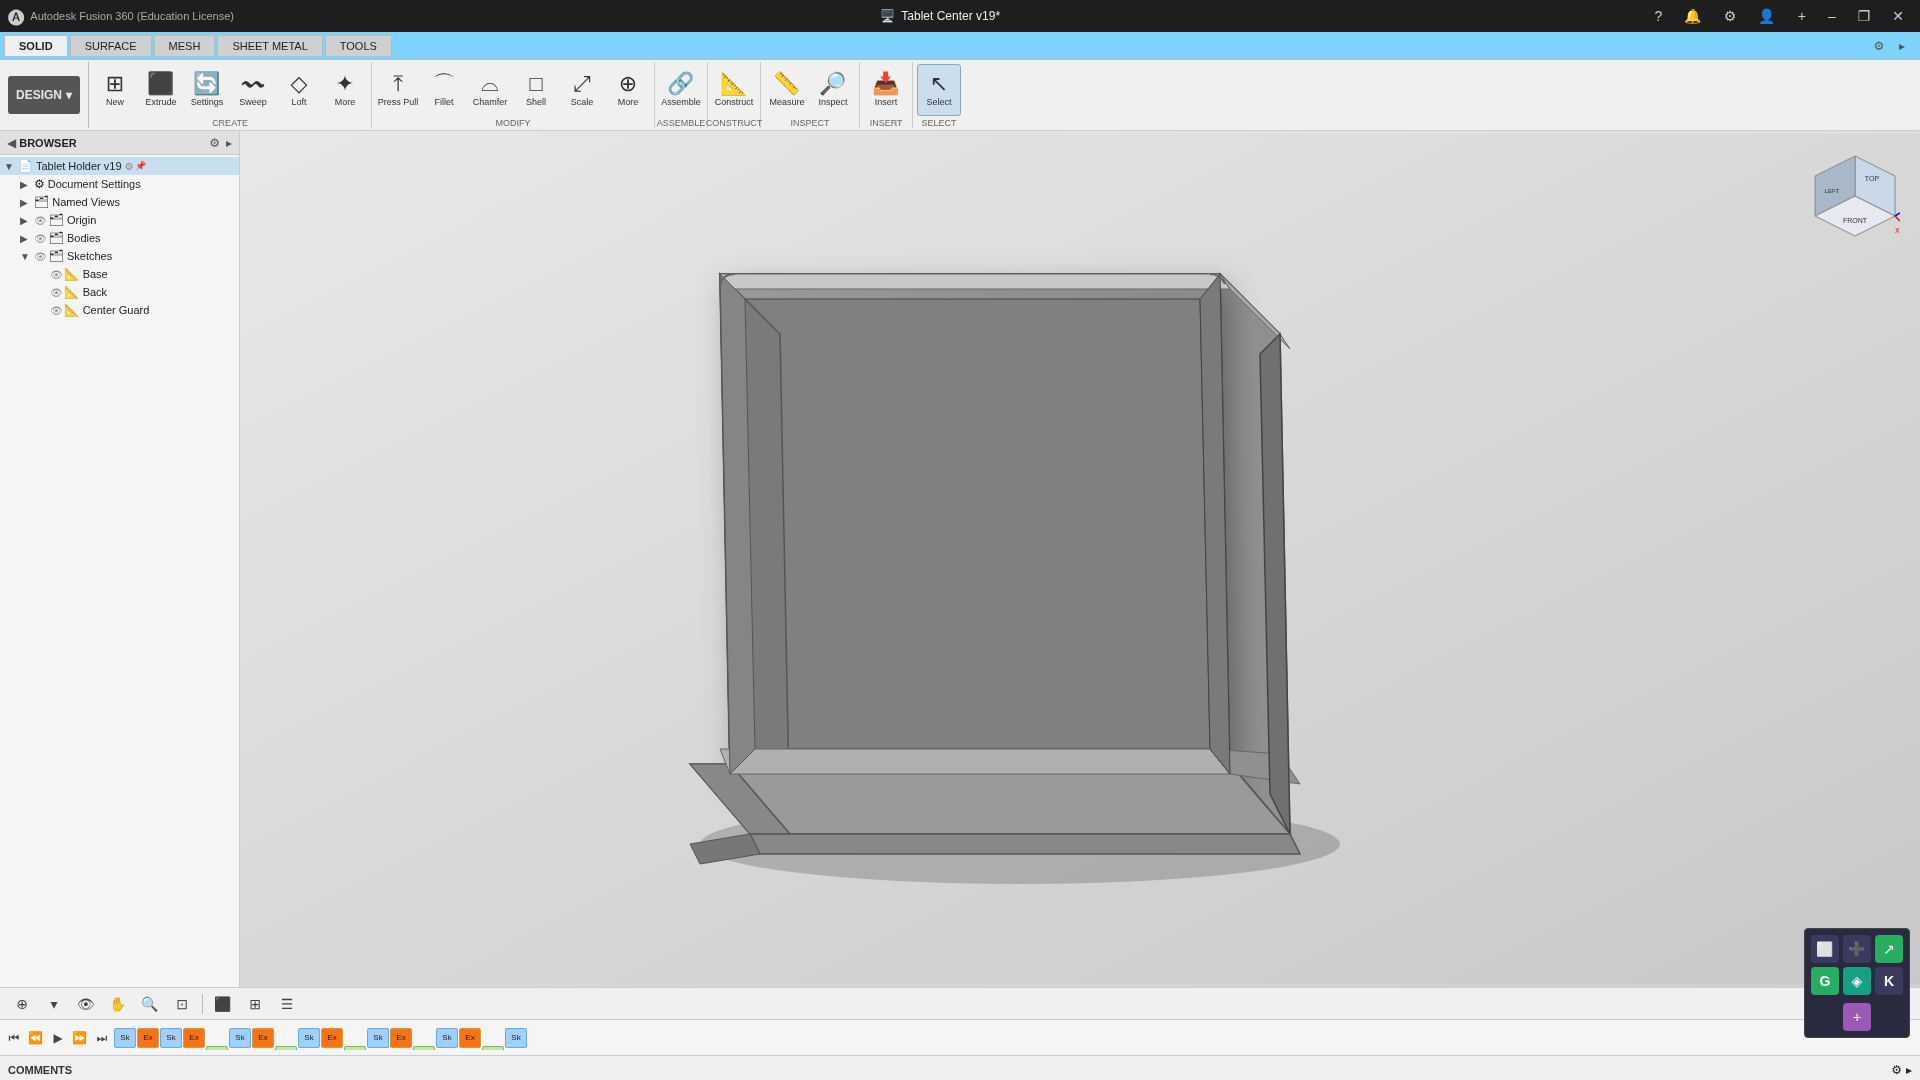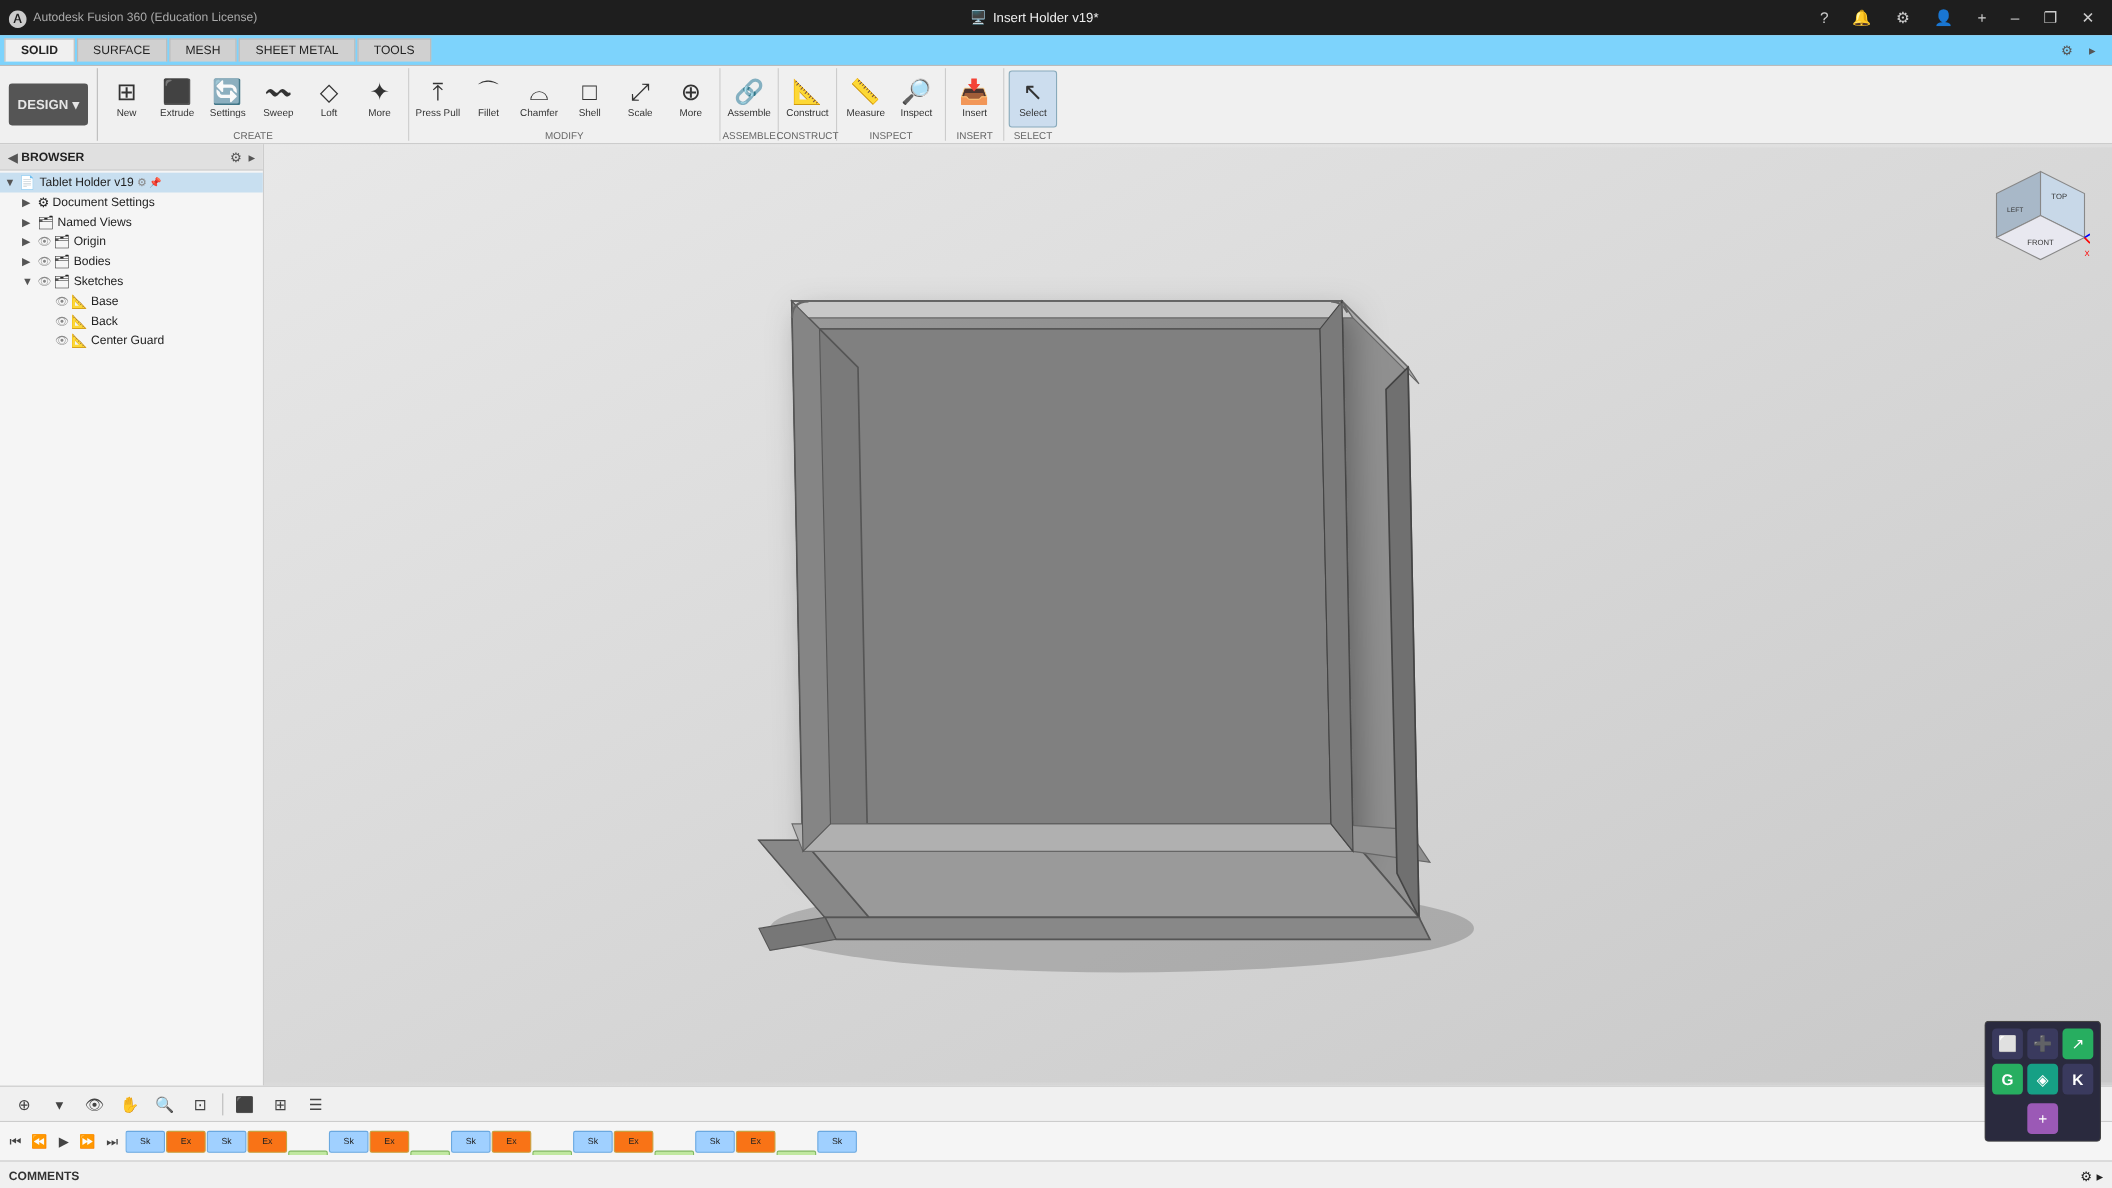--- a/index.html
+++ b/index.html
@@ -63,21 +63,21 @@
 
     
     #bottom-toolbar { height: 32px; background: #f0f0f0; border-top: 1px solid #ccc; display: flex; align-items: center; padding: 0 8px; gap: 4px; position: relative; }
     .bottom-tool-btn { display: flex; align-items: center; justify-content: center; width: 28px; height: 26px; cursor: pointer; border: 1px solid transparent; border-radius: 2px; color: #444; font-size: 14px; }
     .bottom-separator { width: 1px; height: 20px; background: #bbb; margin: 0 2px; }
 
     
     #timeline { height: 36px; background: #f5f5f5; border-top: 1px solid #ccc; display: flex; align-items: center; padding: 0 4px; gap: 2px; overflow: hidden; }
     .timeline-nav-btn { width: 20px; height: 20px; display: flex; align-items: center; justify-content: center; cursor: pointer; color: #444; font-size: 12px; }
     .timeline-track { flex: 1; display: flex; align-items: center; gap: 1px; height: 24px; overflow: hidden; }
-    .timeline-op { width: 36px; height: 20px; border: 1px solid #aaa; border-radius: 2px; background: #ddd; cursor: pointer; display: flex; align-items: center; justify-content: center; font-size: 8px; }
+    .timeline-op { width: 22px; height: 20px; border: 1px solid #aaa; border-radius: 2px; background: #ddd; cursor: pointer; display: flex; align-items: center; justify-content: center; font-size: 8px; }
     .timeline-op.sketch { background: #a0d0ff; border-color: #6aa8e0; }
     .timeline-op.extrude { background: #f97316; border-color: #c8a040; }
     .timeline-op.fillet { background: #c0e8a0; border-color: #80b860; margin-top: 36px; }
 
     
     #comments-bar { height: 28px; background: #f0f0f0; border-top: 1px solid #ccc; display: flex; align-items: center; padding: 0 8px; }
     #comments-label { font-size: 11px; font-weight: bold; color: #333; }
 
     
     #sys-tray-overlay { position: absolute; bottom: 36px; right: 0; display: flex; flex-direction: column; gap: 4px; padding: 6px; background: #2a2a3e; border: 1px solid #444; border-radius: 4px; }
@@ -90,21 +90,21 @@
 </head>
 <body>
 
 <div id="titlebar">
   <div id="titlebar-left">
     <span style="font-size:16px;">🅐</span>
     <span style="font-size:11px; color:#aaa;">Autodesk Fusion 360 (Education License)</span>
   </div>
   <div id="titlebar-center">
     <span>🖥️</span>
-    <span style="color:#eee;">Insert Holder v19*</span>
+    <span style="color:#eee;">Tablet Center v19*</span>
   </div>
   <div id="titlebar-right">
     <button class="title-btn">?</button>
     <button class="title-btn">🔔</button>
     <button class="title-btn">⚙</button>
     <button class="title-btn">👤</button>
     <button class="title-btn">+</button>
     <button class="title-btn">–</button>
     <button class="title-btn">❐</button>
     <button class="title-btn close">✕</button>

